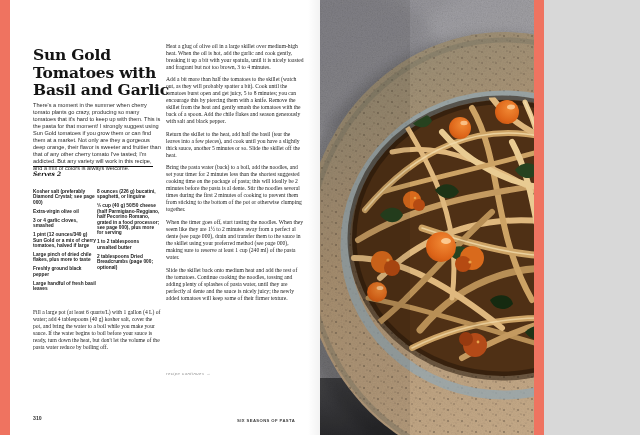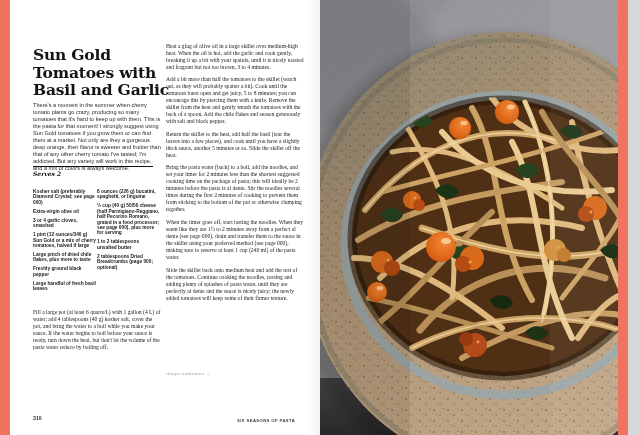--- a/index.html
+++ b/index.html
@@ -1,16 +1,16 @@
 <!DOCTYPE html>
 <html><head>
 <meta charset="utf-8">
 <style>
   html,body{margin:0;padding:0;background:#d8d8d8;}
-  #page{position:relative;width:628px;height:435px;background:#ffffff;overflow:hidden;
+  #page{position:relative;width:544px;height:435px;background:#ffffff;overflow:hidden;
         font-family:"Liberation Sans",sans-serif;color:#1d1d1d;}
   .stripe{position:absolute;top:0;width:10px;height:435px;background:#ef7360;z-index:30;}
   #stripe-left{left:0;} #stripe-right{right:0;}
   .fold{position:absolute;top:0;left:308px;width:12px;height:435px;z-index:5;
         background:linear-gradient(to right,rgba(0,0,0,0) 0%,rgba(0,0,0,0.05) 100%);}
   
   #title{position:absolute;left:33px;top:36px;width:170px;
          font-family:"DejaVu Serif",serif;font-weight:bold;font-size:15.5px;line-height:17.2px;
          letter-spacing:-0.2px;color:#141414;}
   #title span{display:block;}

